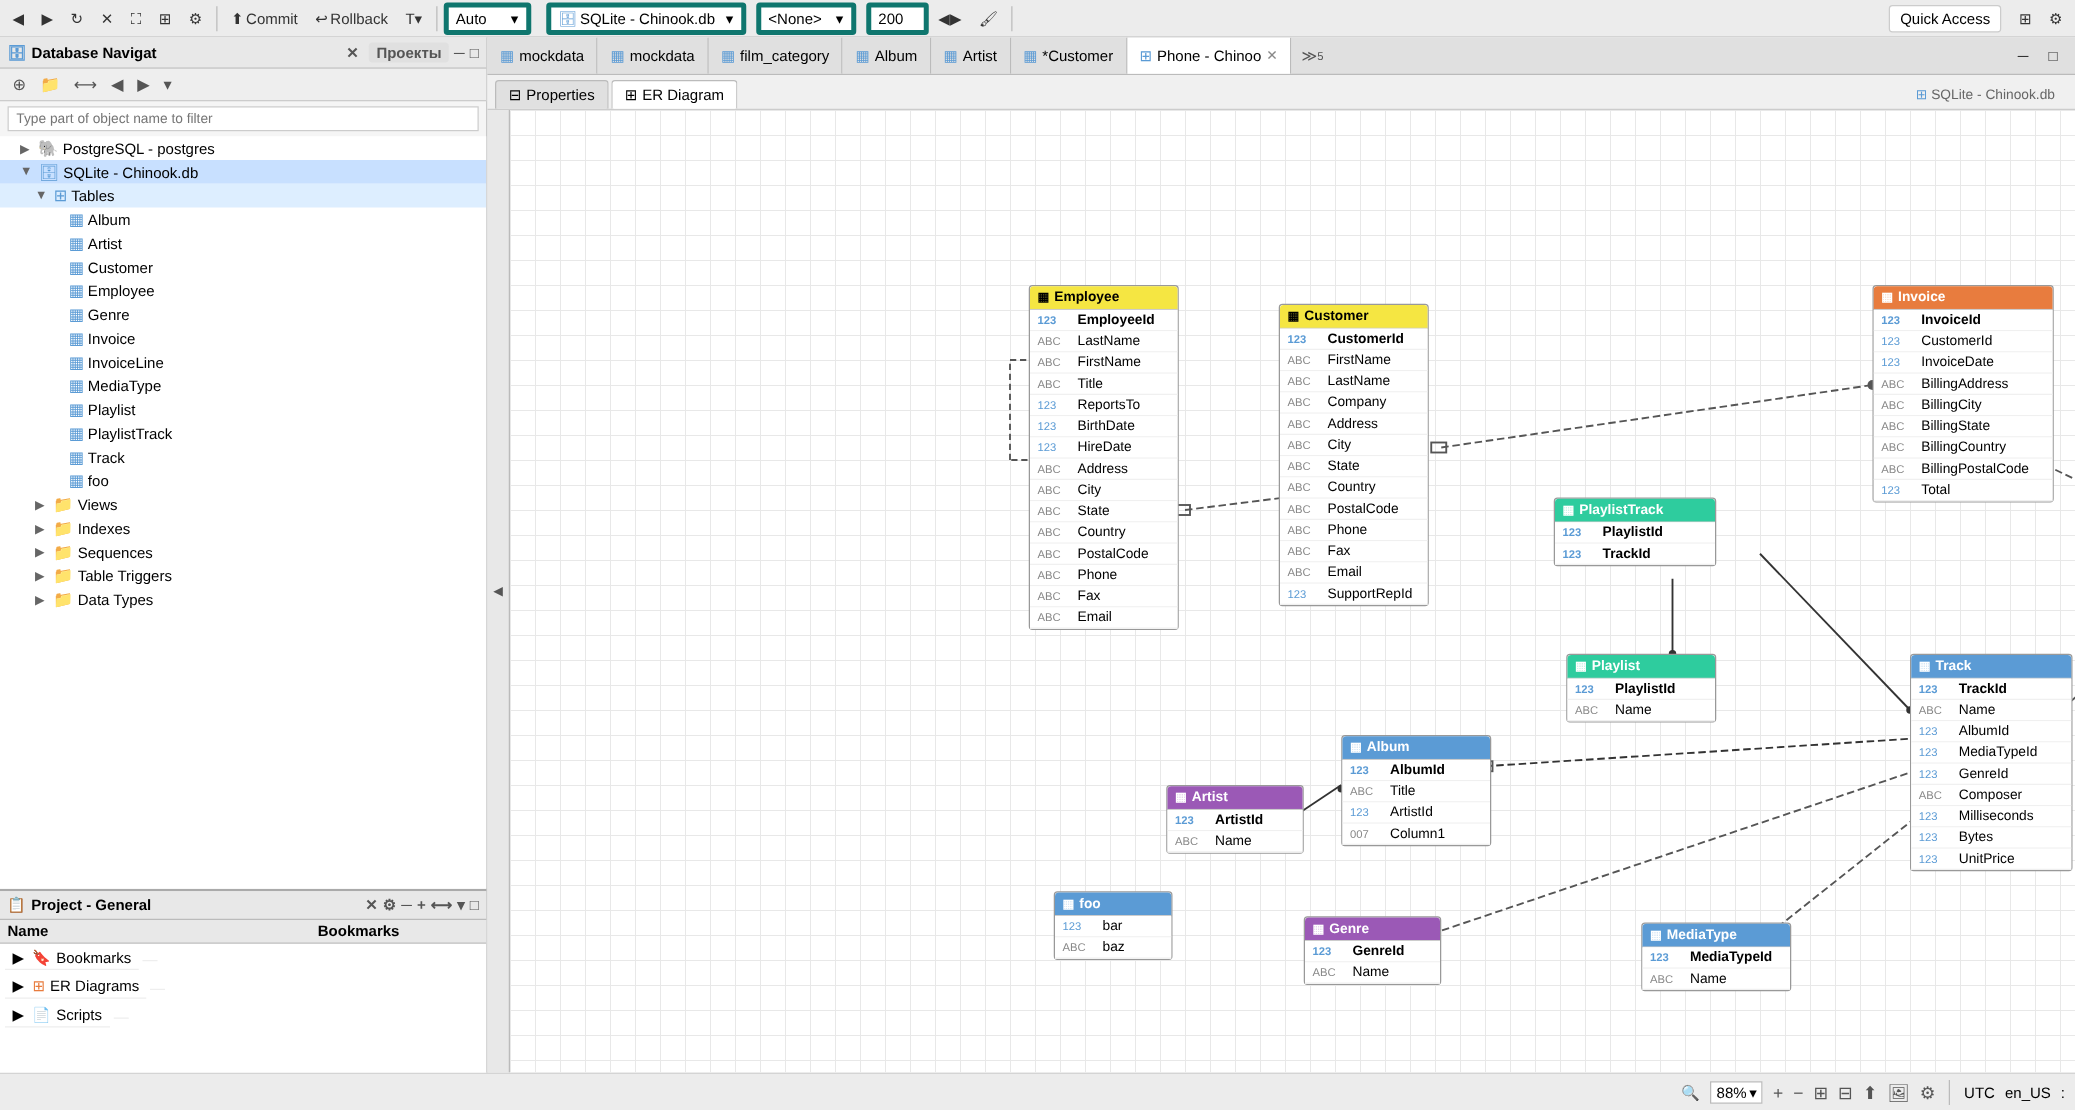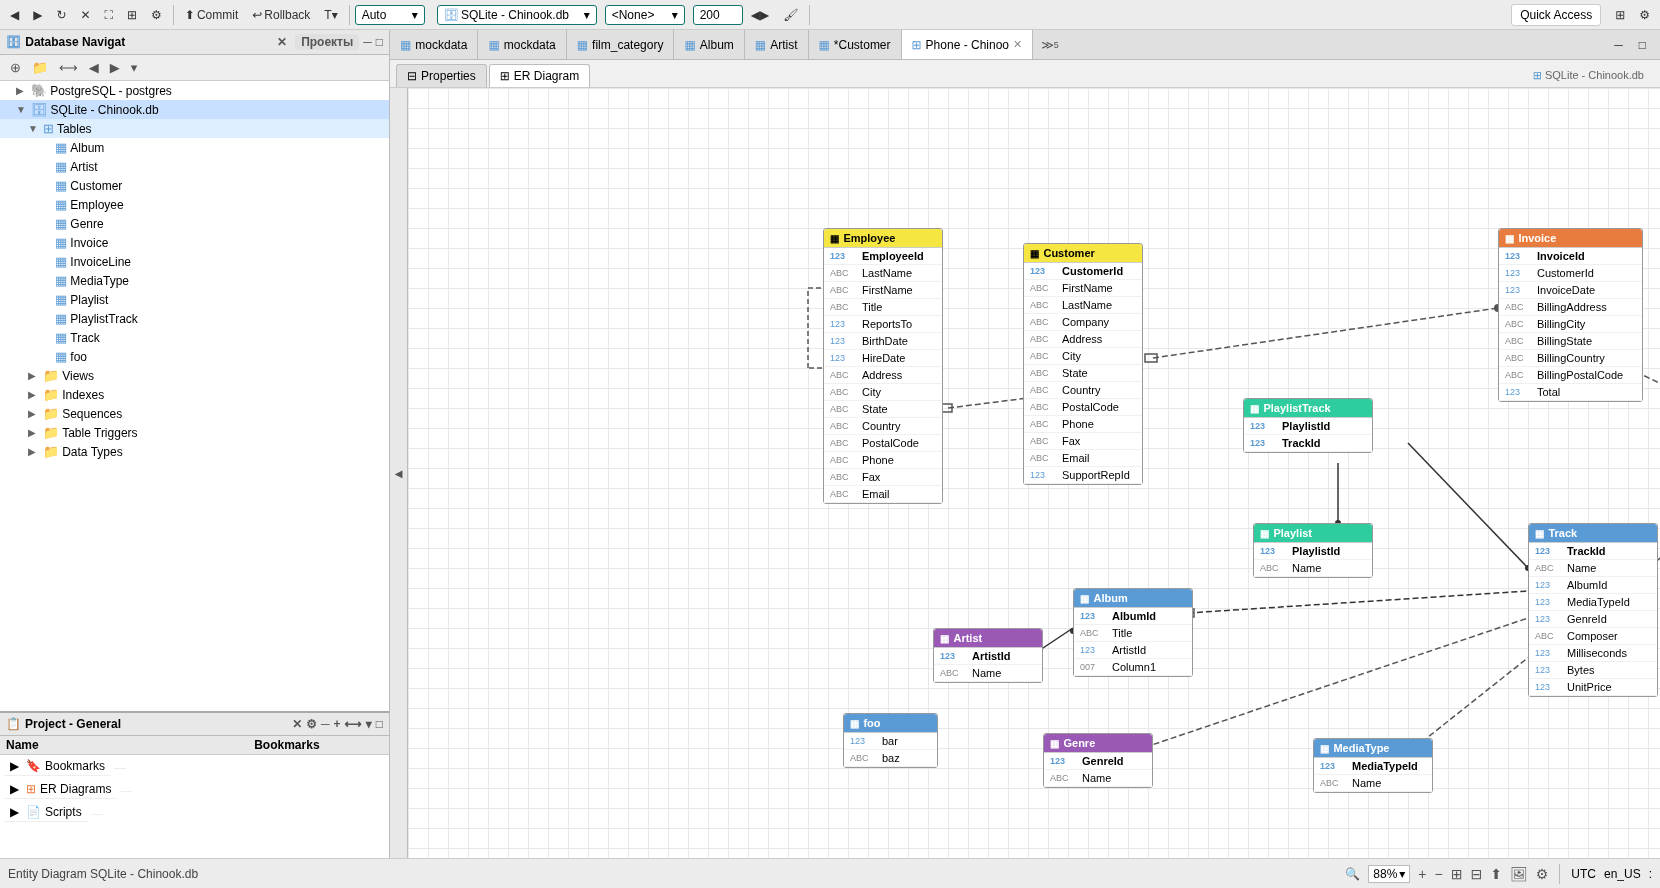--- a/index.html
+++ b/index.html
@@ -22,21 +22,21 @@
       border: none;
       cursor: pointer;
       font-size: 12px;
       color: #333;
     }
     .toolbar-separator { width: 1px; height: 20px; background: #bbb; margin: 0 3px; }
     .toolbar-dropdown {
       display: flex; align-items: center; gap: 2px;
       padding: 2px 6px;
       background: white;
-      border: 1px solid #0f766e;
+      border: 4px solid #0f766e;
       border-radius: 3px;
       cursor: pointer;
       font-size: 12px;
       min-width: 70px;
     }
     .quick-access-btn {
       margin-left: auto;
       padding: 3px 8px;
       background: white;
       border: 1px solid #ccc;
@@ -367,20 +367,21 @@
         <span class="panel-header-icon">□</span>
       </div>
       <div class="panel-toolbar">
         <button class="panel-toolbar-btn">⊕</button>
         <button class="panel-toolbar-btn">📁</button>
         <button class="panel-toolbar-btn">⟷</button>
         <button class="panel-toolbar-btn">◀</button>
         <button class="panel-toolbar-btn">▶</button>
         <button class="panel-toolbar-btn">▾</button>
       </div>
+      <input class="filter-input" type="text" placeholder="Type part of object name to filter" style="">
       <div class="tree-area">
 
         <div class="tree-item indent-1">
           <span class="tree-expand">▶</span>
           <span class="tree-icon" style="color:#336791">🐘</span>
           <span>PostgreSQL - postgres</span>
         </div>
 
         <div class="tree-item indent-1" style="background:#c8e0ff">
           <span class="tree-expand">▼</span>
@@ -775,21 +776,20 @@
           <div class="entity-field"><span class="field-type-badge field-type-abc">ABC</span>baz</div>
         </div>
 
       </div>
     </div>
 
   </div>
 </div>
 
 <div id="status-bar">
-  <span class="status-text">Entity Diagram SQLite - Chinook.db</span>
   <div class="status-right">
     <span style="color:#555">🔍</span>
     <div class="zoom-display">
       <span>88%</span>
       <span>▾</span>
     </div>
     <button class="zoom-btn">+</button>
     <button class="zoom-btn">−</button>
     <button class="zoom-btn">⊞</button>
     <button class="zoom-btn">⊟</button>

